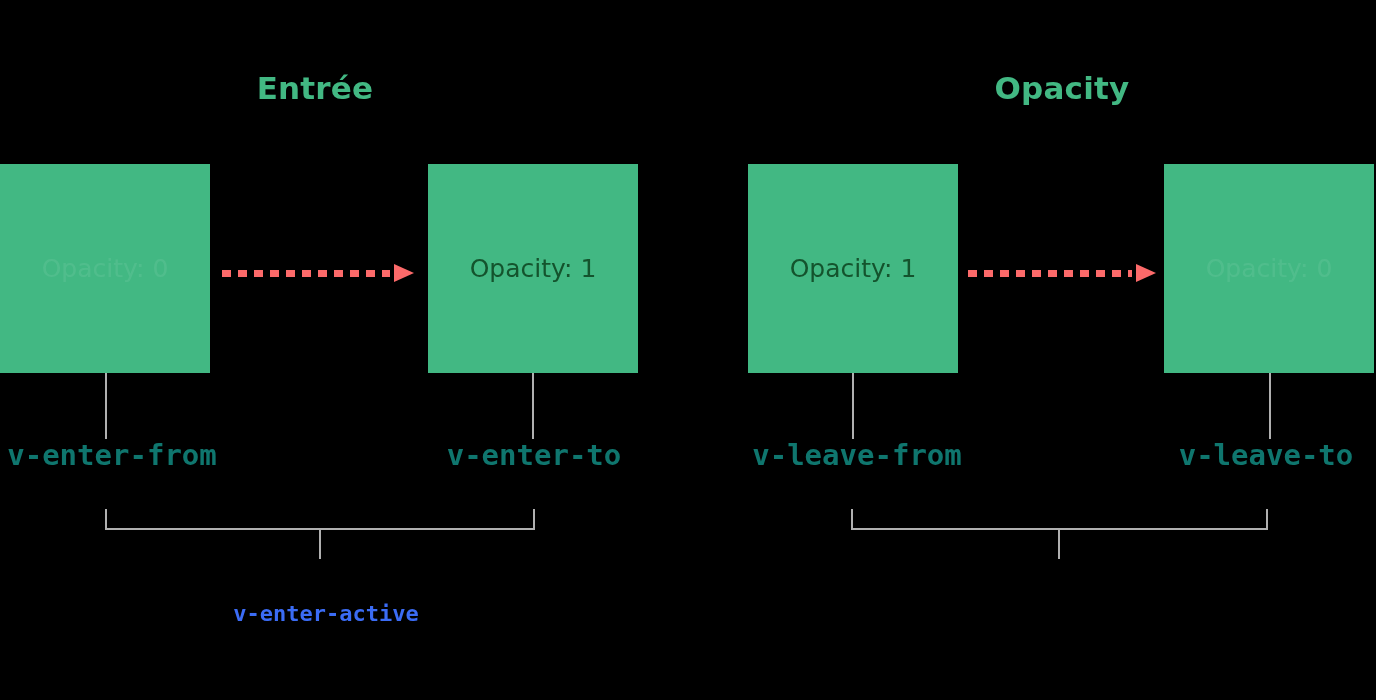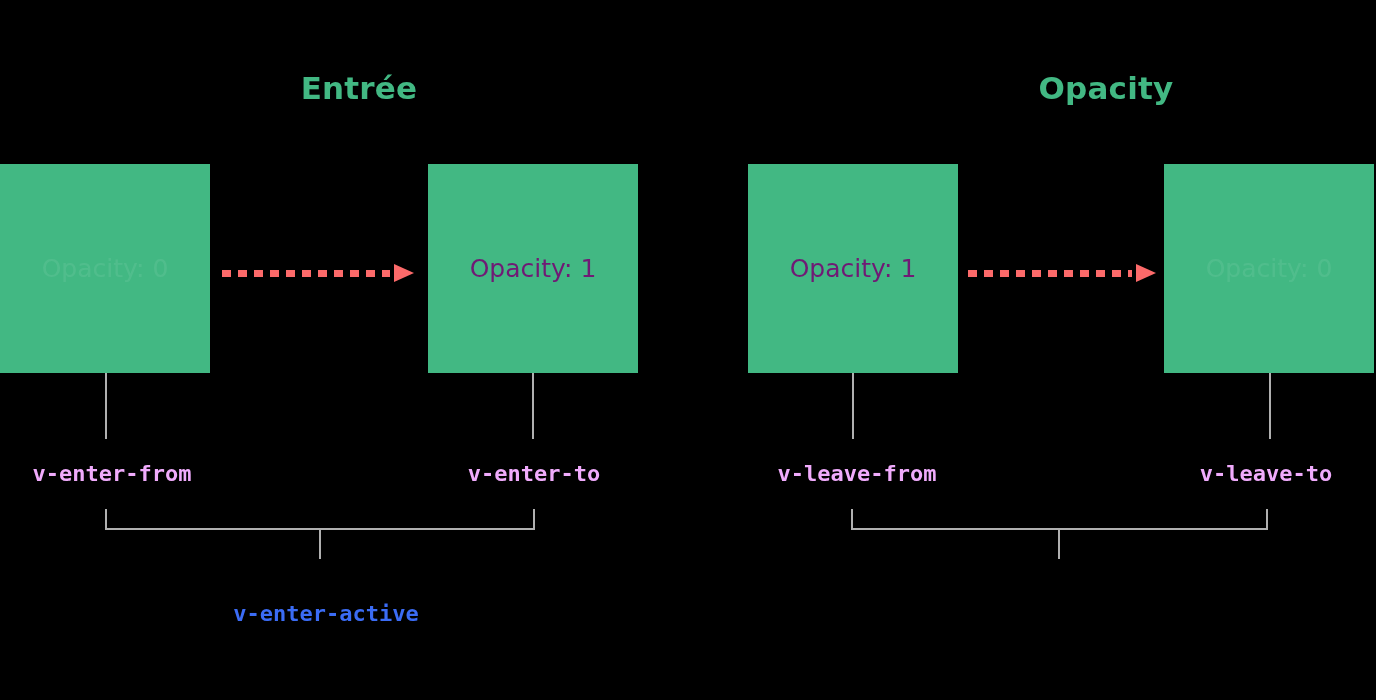--- a/index.html
+++ b/index.html
@@ -27,42 +27,41 @@
     position: absolute;
     font-family: "DejaVu Sans", sans-serif;
     font-weight: bold;
     font-size: 31px;
     letter-spacing: 0.2px;
     color: #42b883;
     text-align: left;
     white-space: nowrap;
     transform: translateX(-50%);
     line-height: 1;
-    margin-left: 44px;
   }
   #title-enter { left: 315px; top: 73px; }
   #title-leave { left: 1062px; top: 73px; }
 
   
   .box {
     position: absolute;
     top: 164px;
     width: 210px;
     height: 209px;
     background: #42b883;
     display: flex;
     align-items: center;
     justify-content: center;
     box-sizing: border-box;
   }
   .box-label {
     font-family: "DejaVu Sans", sans-serif;
     font-size: 25px;
     line-height: 1;
-    color: #701a75;
+    color: #14532d;
     white-space: nowrap;
   }
   .box.faded .box-label {
     color: #ffffff;
     opacity: 0.075;
   }
   #box-enter-from { left: 0px; }
   #box-enter-to   { left: 428px; }
   #box-leave-from { left: 748px; }
   #box-leave-to   { left: 1164px; }
@@ -108,26 +107,26 @@
   }
   #stem-enter-from { left: 105px; }
   #stem-enter-to   { left: 532px; }
   #stem-leave-from { left: 852px; }
   #stem-leave-to   { left: 1269px; }
 
   
   .state-label {
     position: absolute;
     font-family: "DejaVu Sans Mono", monospace;
-    font-size: 22px;
+    font-size: 29px;
     font-weight: bold;
-    color: #f0abfc;
-    white-space: nowrap;
-    line-height: 1;
-    top: 463px;
+    color: #0f766e;
+    white-space: nowrap;
+    line-height: 1;
+    top: 441px;
     transform: translateX(-50%);
   }
   #label-enter-from { left: 112px; }
   #label-enter-to   { left: 534px; }
   #label-leave-from { left: 857px; }
   #label-leave-to   { left: 1266px; }
 
   
   .bracket {
     position: absolute;

